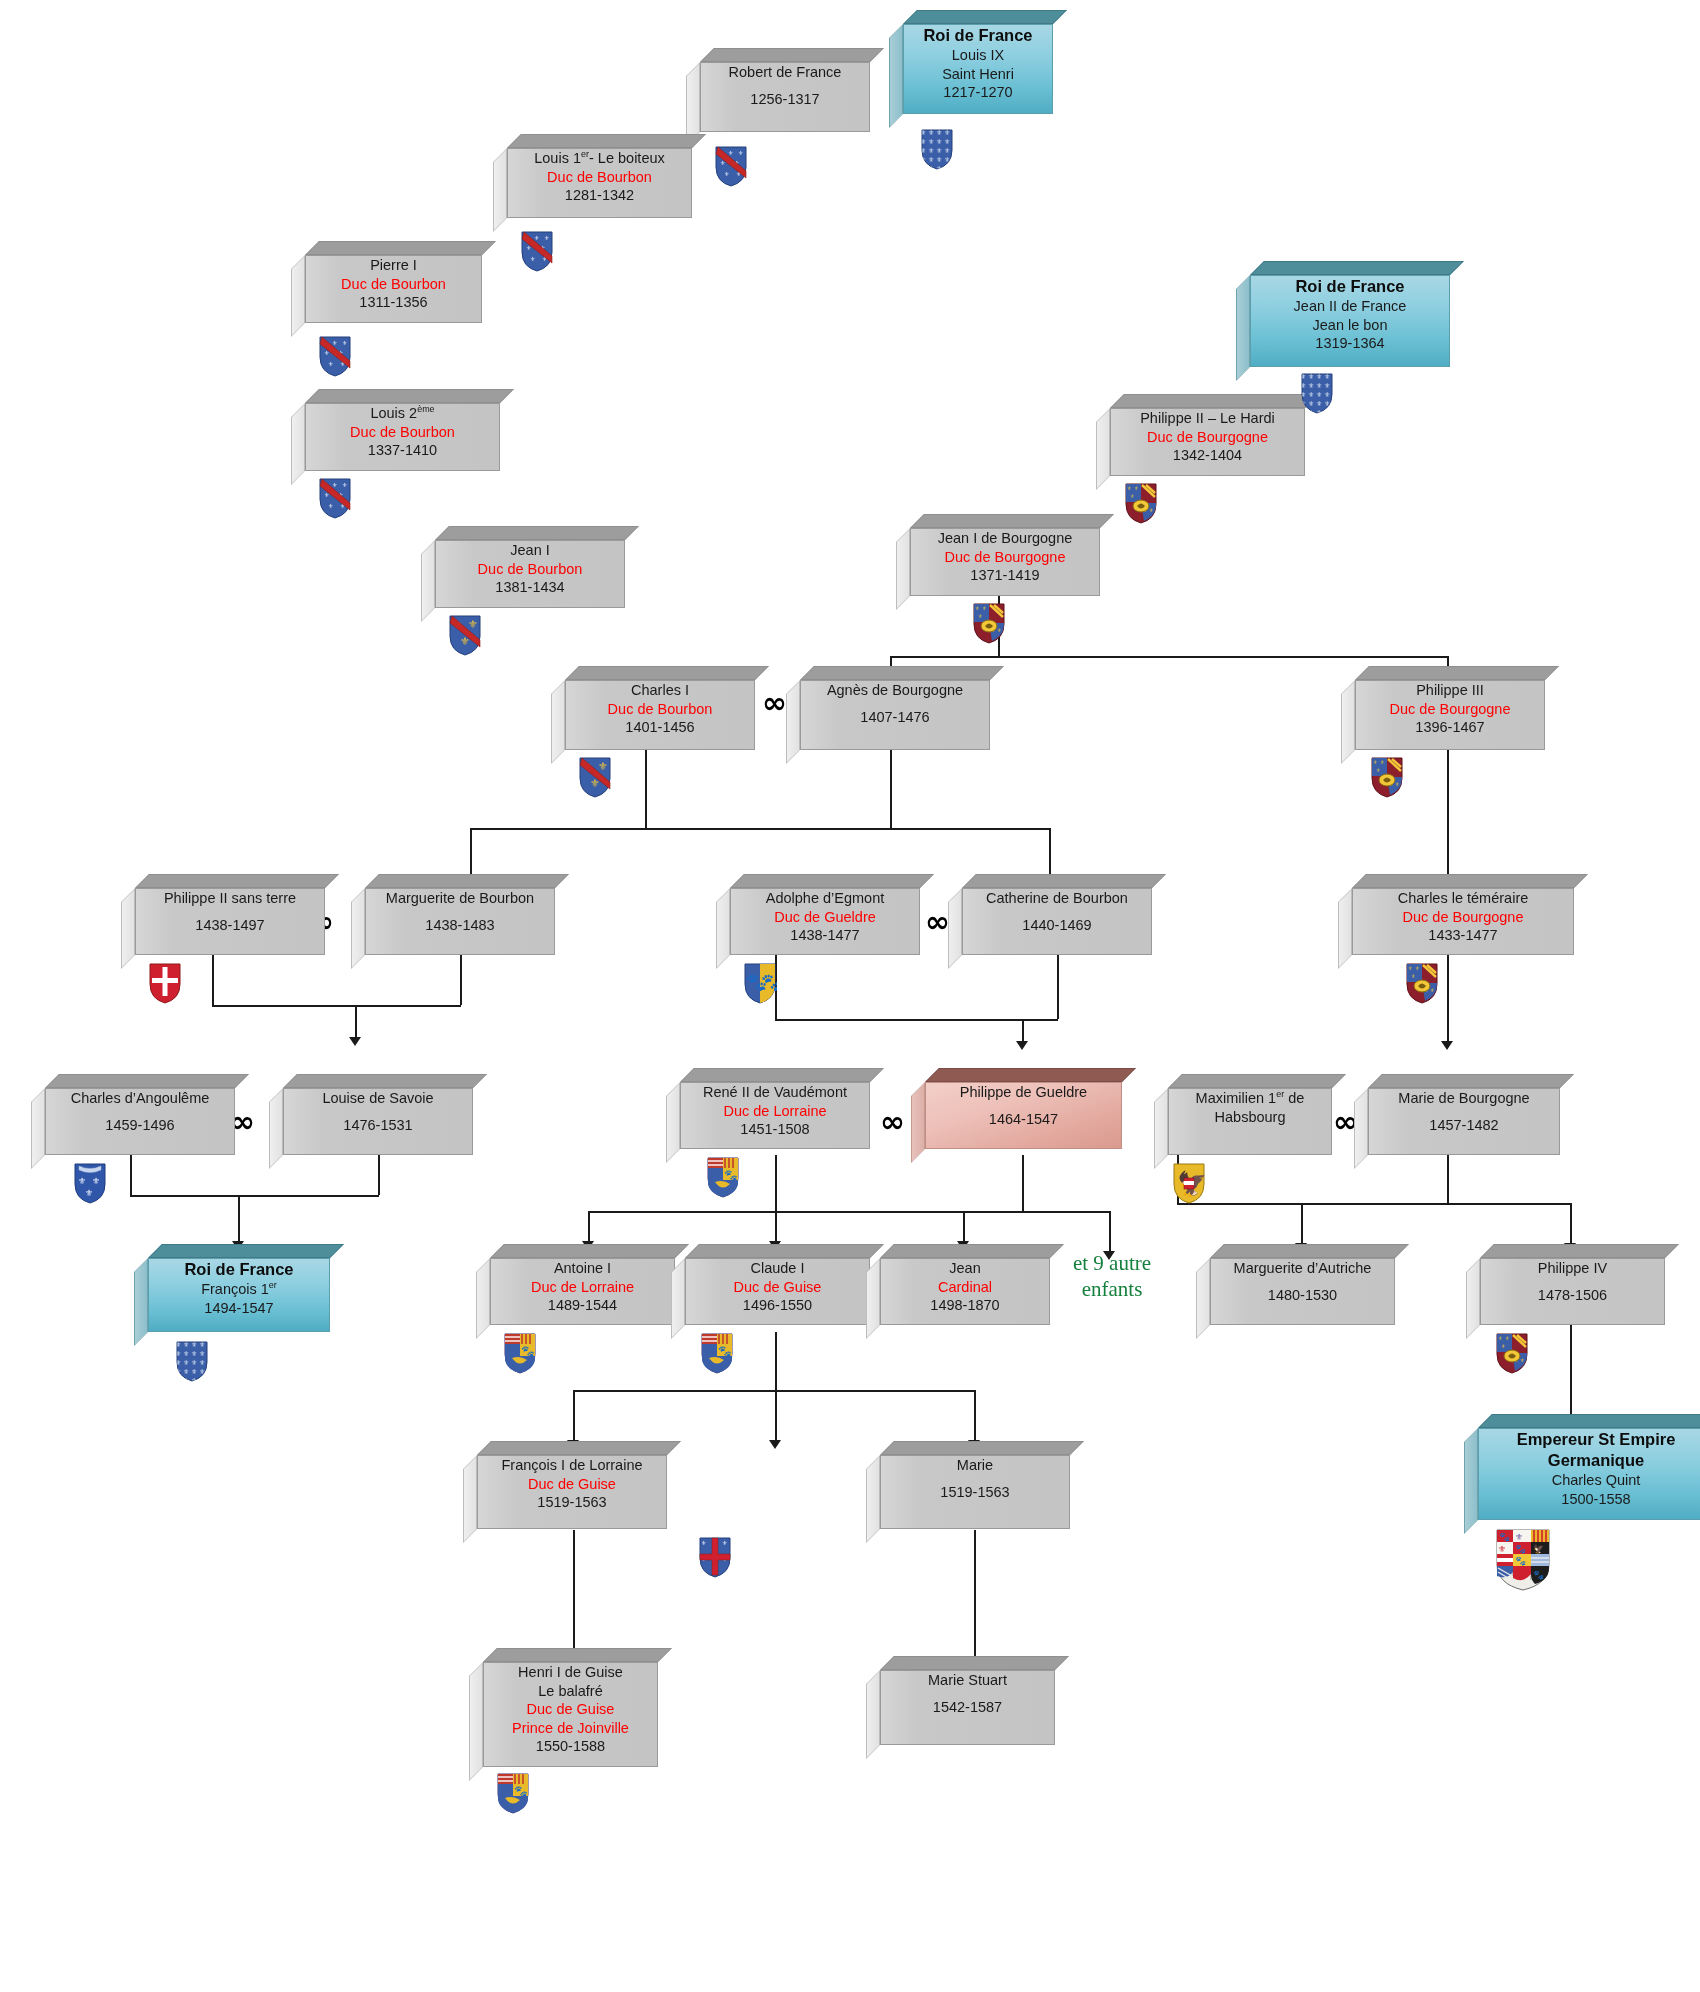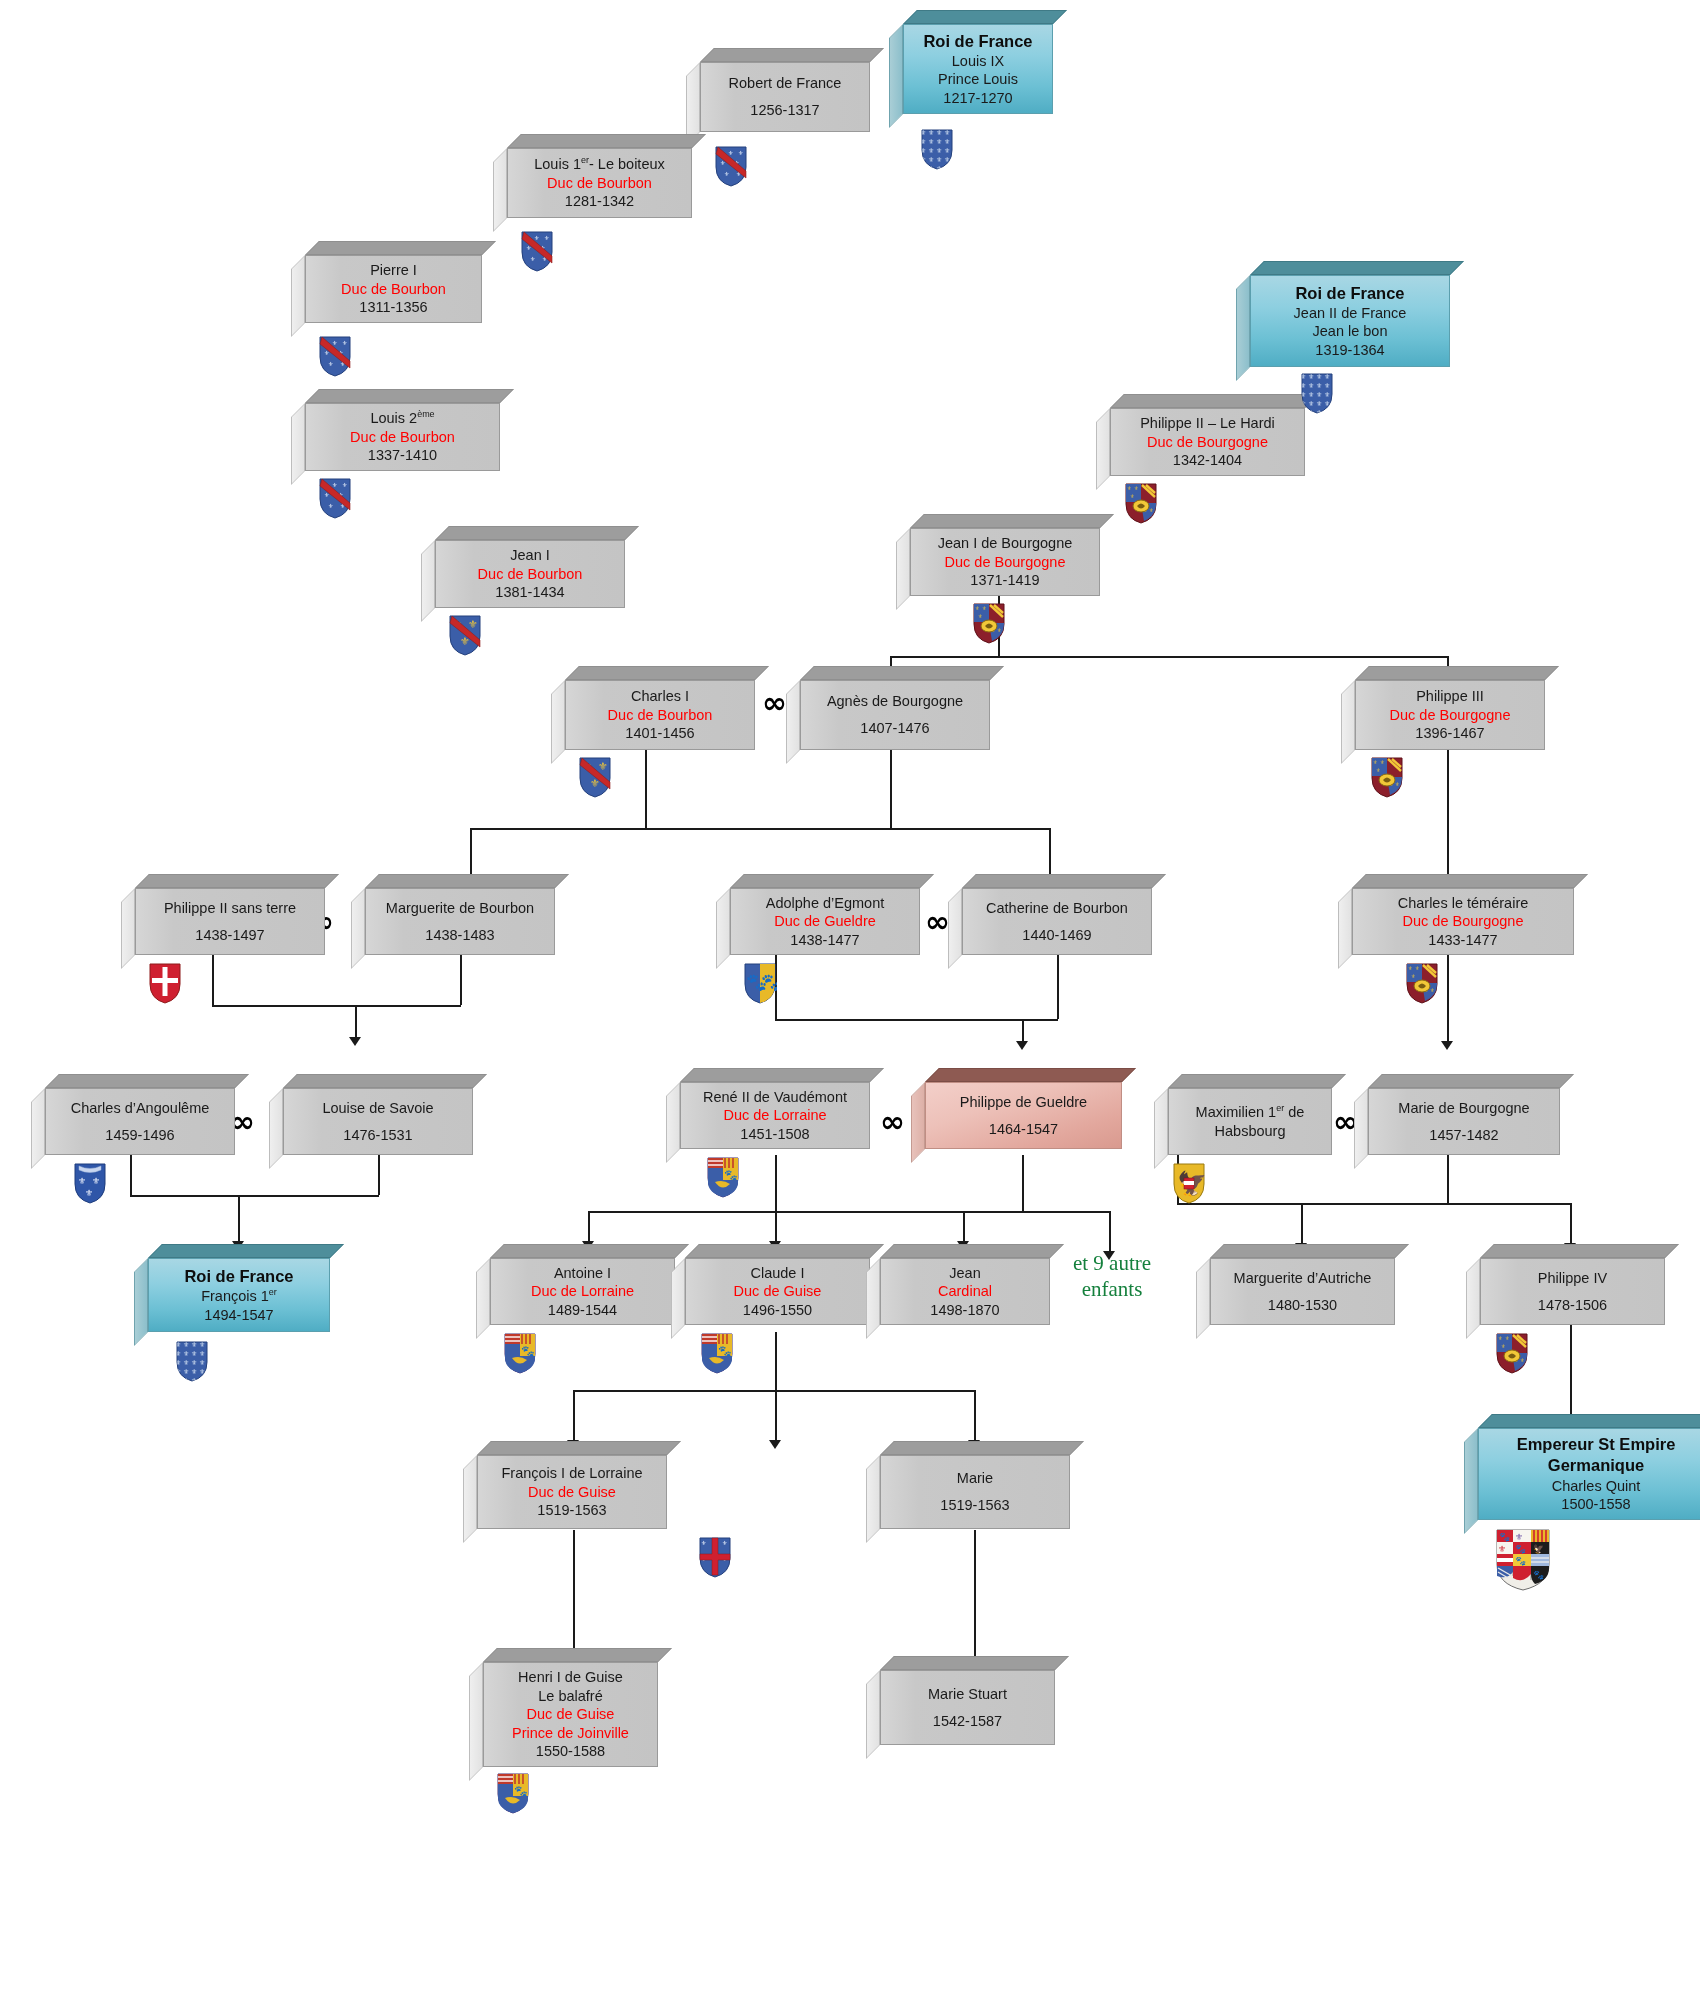--- a/index.html
+++ b/index.html
@@ -5,21 +5,21 @@
   html,body{margin:0;padding:0;background:#ffffff;}
   body{font-family:"Liberation Sans",sans-serif;}
   #canvas{position:relative;width:1700px;height:1992px;background:#fff;overflow:hidden;}
 
   
   .node{position:absolute;}
   .node .face{
     position:absolute;left:0;top:0;width:100%;height:100%;
     border:1px solid #9a9a9a;
     box-sizing:border-box;
-    display:flex;flex-direction:column;align-items:center;justify-content:center;
+    display:flex;flex-direction:column;align-items:center;justify-content:flex-start;
     text-align:center;line-height:1.28;
     background:linear-gradient(to right,#d6d6d6 0%,#c8c8c8 20%,#c4c4c4 100%);
   }
   .node .top{
     position:absolute;left:0;top:-14px;height:14px;width:100%;
     background:#9d9d9d;
     transform:skewX(-45deg);transform-origin:bottom left;
     border:1px solid #8f8f8f;box-sizing:border-box;
   }
   .node .side{
@@ -165,21 +165,21 @@
         <span class="ln gap"></span>
         <span class="ln dates">1256-1317</span>
       </div>
     </div>
   <div class="node royal" style="left:903px;top:24px;width:150px;height:90px;">
       <div class="side"></div>
       <div class="top"></div>
       <div class="face">
         <span class="ln bold">Roi de France</span>
         <span class="ln name">Louis IX</span>
-        <span class="ln name">Prince Louis</span>
+        <span class="ln name">Saint Henri</span>
         <span class="ln dates">1217-1270</span>
       </div>
     </div>
   <div class="node grey" style="left:507px;top:148px;width:185px;height:70px;">
       <div class="side"></div>
       <div class="top"></div>
       <div class="face">
         <span class="ln name">Louis 1<sup>er</sup>- Le boiteux</span>
         <span class="ln title">Duc de Bourbon</span>
         <span class="ln dates">1281-1342</span>

